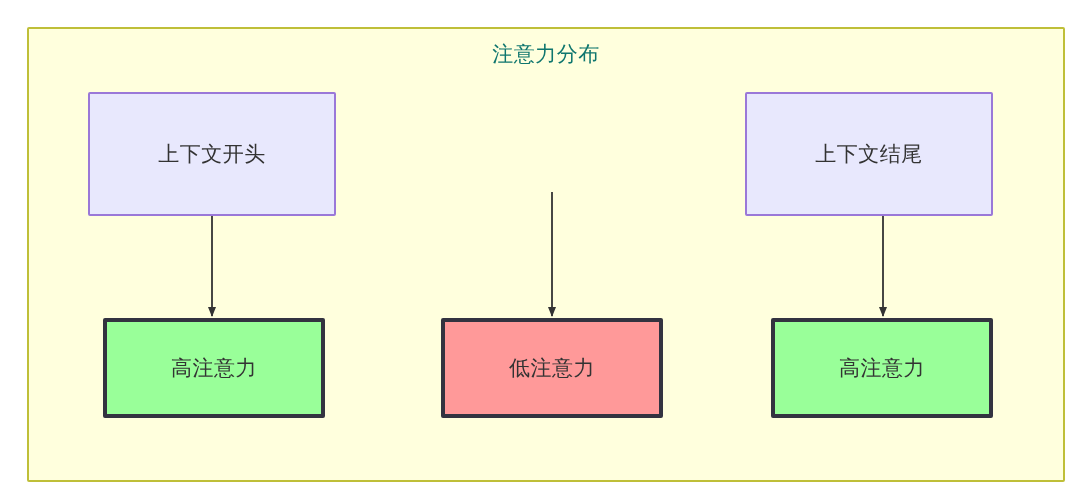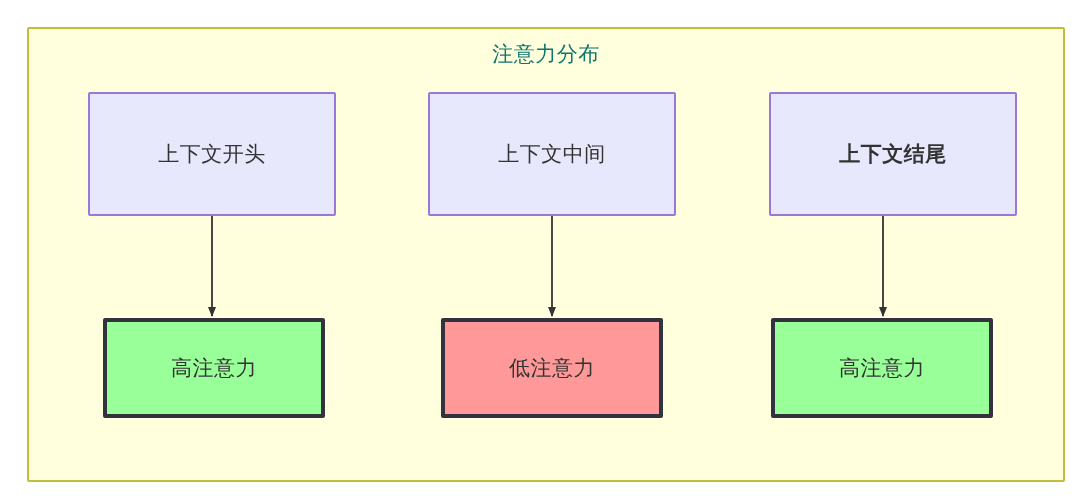--- a/index.html
+++ b/index.html
@@ -81,21 +81,21 @@
     background: #99ff99;
   }
 
   .node.attention.low {
     background: #ff9999;
   }
 
   
   .col-1.context  { left: 88px; }
   .col-2.context  { left: 428px; }
-  .col-3.context  { left: 769px; font-weight: bold; }
+  .col-3.context  { left: 745px; }
 
   .col-1.attention { left: 103px; }
   .col-2.attention { left: 441px; }
   .col-3.attention { left: 771px; }
 
   
   .edge-layer {
     position: absolute;
     left: 0;
     top: 0;
@@ -120,23 +120,20 @@
       </marker>
     </defs>
     <line x1="212" y1="192" x2="212" y2="316" stroke="#333333" stroke-width="1.8" marker-end="url(#arrowhead)"></line>
     <line x1="552" y1="192" x2="552" y2="316" stroke="#333333" stroke-width="1.8" marker-end="url(#arrowhead)"></line>
     <line x1="883" y1="192" x2="883" y2="316" stroke="#333333" stroke-width="1.8" marker-end="url(#arrowhead)"></line>
   </svg>
 
   <div class="node context col-1">
     <span>上下文开头</span>
   </div>
-  <div class="node context col-2">
-    <span>上下文中间</span>
-  </div>
   <div class="node context col-3">
     <span>上下文结尾</span>
   </div>
 
   <div class="node attention high col-1">
     <span>高注意力</span>
   </div>
   <div class="node attention low col-2">
     <span>低注意力</span>
   </div>

